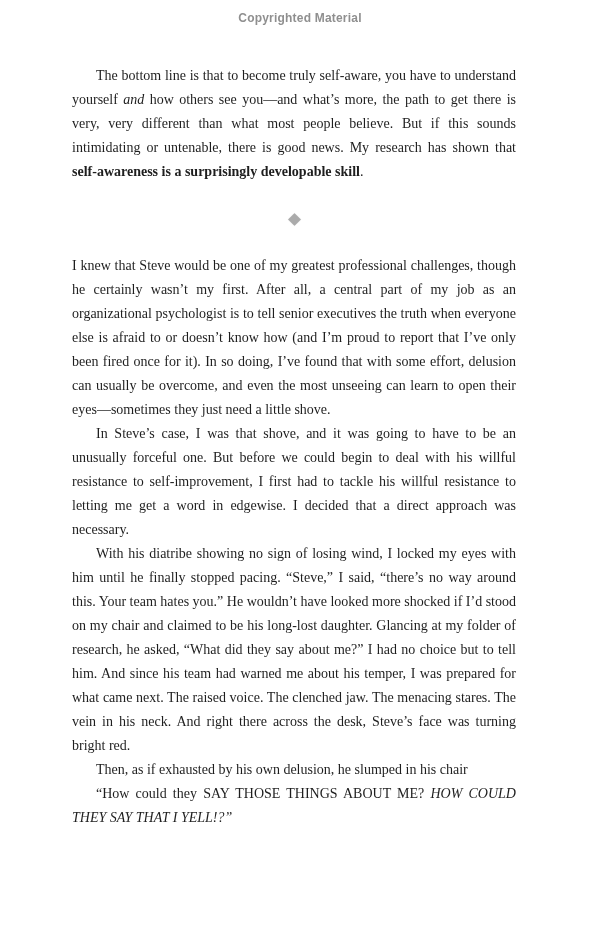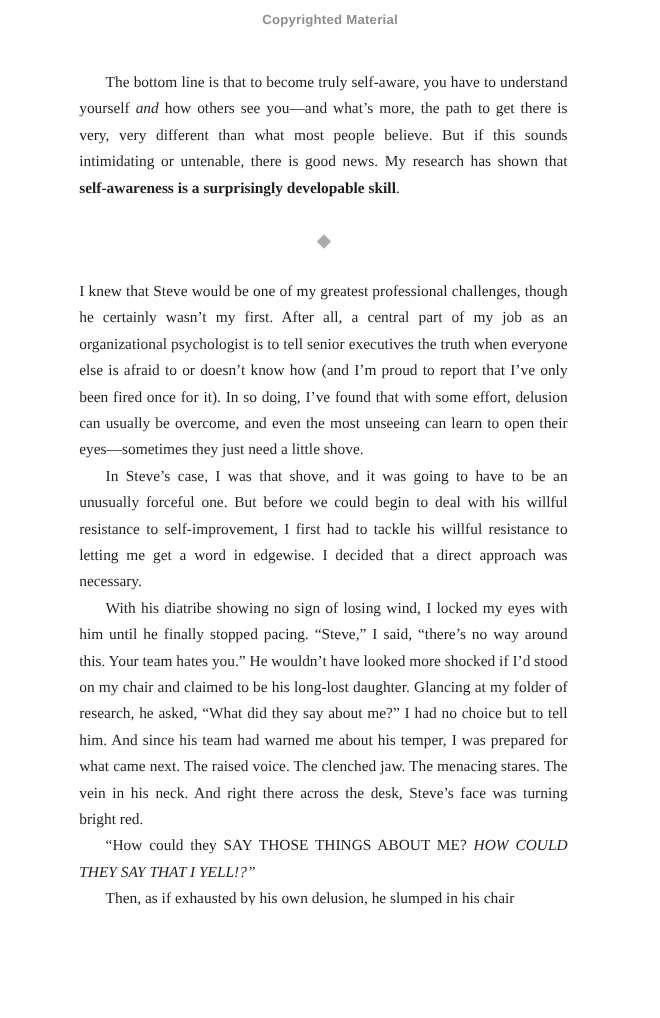--- a/index.html
+++ b/index.html
@@ -87,19 +87,19 @@
 
 
   <div class="body-text">
       <p class="para indent"><span class="run normal">The bottom line is that to become truly self-aware, you have to understand yourself </span><span class="run italic">and</span><span class="run normal"> how others see you—and what’s more, the path to get there is very, very different than what most people believe. But if this sounds intimidating or untenable, there is good news. My research has shown that </span><span class="run bold">self-awareness is a surprisingly developable skill</span><span class="run normal">.</span></p>
       <div class="ornament">
         <span class="diamond"></span>
       </div>
       <p class="para"><span class="run normal">I knew that Steve would be one of my greatest professional challenges, though he certainly wasn’t my first. After all, a central part of my job as an organizational psychologist is to tell senior executives the truth when everyone else is afraid to or doesn’t know how (and I’m proud to report that I’ve only been fired once for it). In so doing, I’ve found that with some effort, delusion can usually be overcome, and even the most unseeing can learn to open their eyes—sometimes they just need a little shove.</span></p>
       <p class="para indent"><span class="run normal">In Steve’s case, I was that shove, and it was going to have to be an unusually forceful one. But before we could begin to deal with his willful resistance to self-improvement, I first had to tackle his willful resistance to letting me get a word in edgewise. I decided that a direct approach was necessary.</span></p>
       <p class="para indent"><span class="run normal">With his diatribe showing no sign of losing wind, I locked my eyes with him until he finally stopped pacing. “Steve,” I said, “there’s no way around this. Your team hates you.” He wouldn’t have looked more shocked if I’d stood on my chair and claimed to be his long-lost daughter. Glancing at my folder of research, he asked, “What did they say about me?” I had no choice but to tell him. And since his team had warned me about his temper, I was prepared for what came next. The raised voice. The clenched jaw. The menacing stares. The vein in his neck. And right there across the desk, Steve’s face was turning bright red.</span></p>
+      <p class="para indent"><span class="run normal">Then, as if exhausted by his own delusion, he slumped in his chair</span></p>
       <p class="para indent"><span class="run normal">“How could they SAY THOSE THINGS ABOUT ME? </span><span class="run italic">HOW COULD THEY SAY THAT I YELL!?”</span></p>
-      <p class="para indent"><span class="run normal">Then, as if exhausted by his own delusion, he slumped in his chair</span></p>
     </div>
 
   <div class="copyright bottom">Copyrighted Material</div>
 
 </div>
 
 </body></html>

